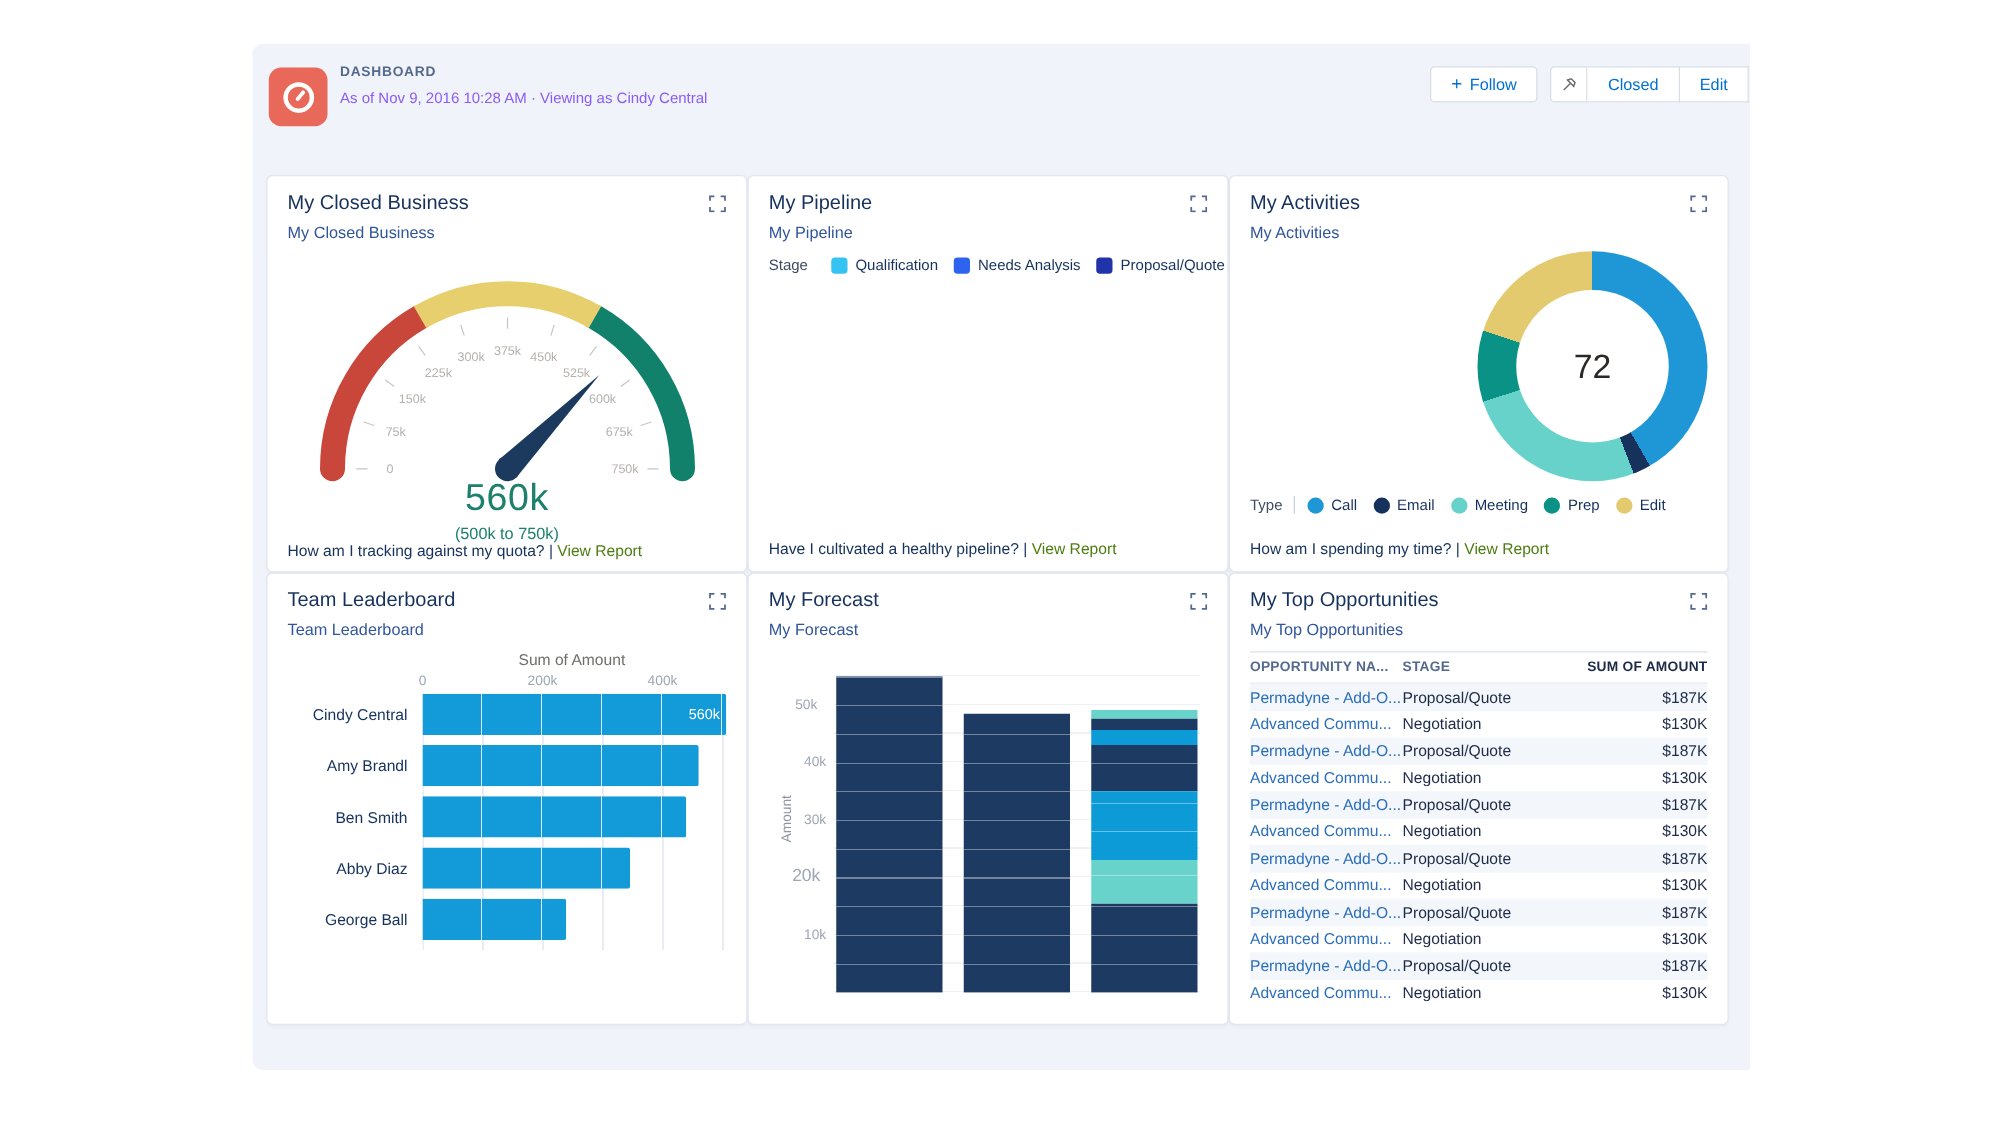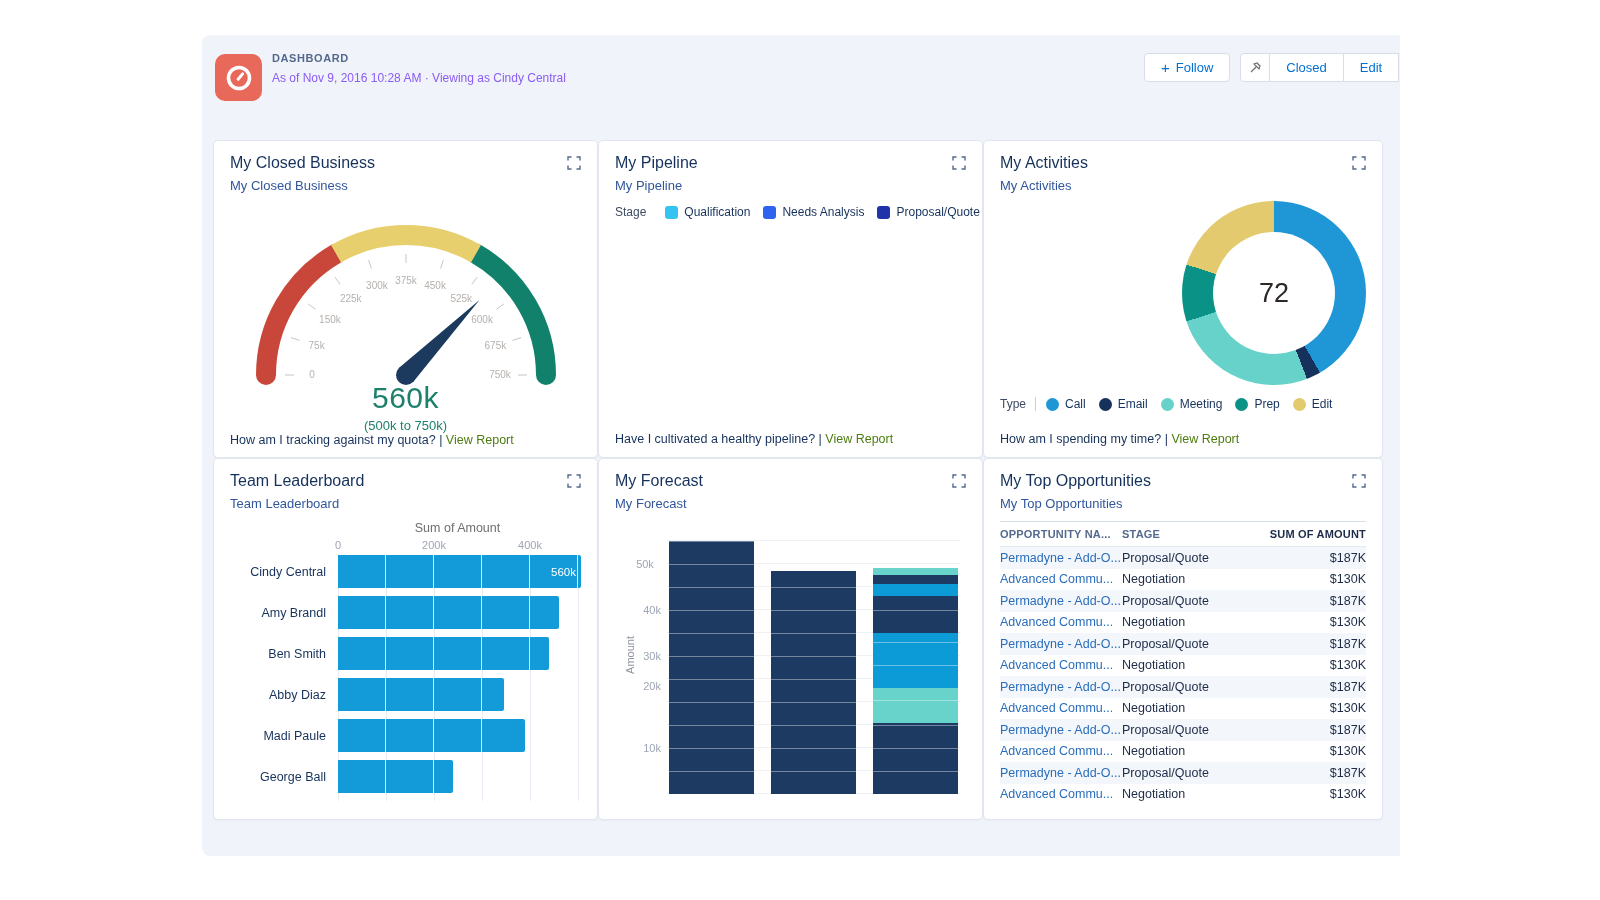--- a/index.html
+++ b/index.html
@@ -288,24 +288,20 @@
             </div>
             <div class="lb-row">
               <div class="lb-label">Ben Smith</div>
               <div class="lb-bar" style="width: 211px; background-color: rgb(18, 155, 216);"></div>
             </div>
             <div class="lb-row">
               <div class="lb-label">Abby Diaz</div>
               <div class="lb-bar" style="width: 166px; background-color: rgb(18, 155, 216);"></div>
             </div>
             <div class="lb-row">
-              <div class="lb-label">Madi Paule</div>
-              <div class="lb-bar" style="width: 187px; background-color: rgb(18, 155, 216);"></div>
-            </div>
-            <div class="lb-row">
               <div class="lb-label">George Ball</div>
               <div class="lb-bar" style="width: 115px; background-color: rgb(18, 155, 216);"></div>
             </div>
           </div>
       </div>
     </div>
 
     <div class="card">
       <div class="card-title-row">
         <div class="card-title">My Forecast</div>
@@ -330,21 +326,21 @@
                 <div class="fc-seg" style="height: 35px; background-color: rgb(104, 211, 202);"></div>
                 <div class="fc-seg" style="height: 55px; background-color: rgb(13, 155, 216);"></div>
                 <div class="fc-seg" style="height: 37px; background-color: rgb(29, 59, 98);"></div>
                 <div class="fc-seg" style="height: 12px; background-color: rgb(13, 155, 216);"></div>
                 <div class="fc-seg" style="height: 9px; background-color: rgb(29, 59, 98);"></div>
                 <div class="fc-seg" style="height: 7px; background-color: rgb(104, 211, 202);"></div>
               </div>
             </div>
         </div>
       <span class="fc-tick" style="bottom: 54px; position: absolute; left: 14px; width: 32px; text-align: right; font-size: 11px; color: rgb(158, 166, 180);">10k</span>
-          <span class="fc-tick" style="bottom: 116px; position: absolute; left: 14px; width: 32px; text-align: right; font-size: 11px; color: rgb(158, 166, 180);">20k</span>
+          <span class="fc-tick" style="bottom: 100px; position: absolute; left: 14px; width: 32px; text-align: center; font-size: 14px; color: rgb(158, 166, 180);">20k</span>
           <span class="fc-tick" style="bottom: 146px; position: absolute; left: 14px; width: 32px; text-align: right; font-size: 11px; color: rgb(158, 166, 180);">30k</span>
           <span class="fc-tick" style="bottom: 192px; position: absolute; left: 14px; width: 32px; text-align: right; font-size: 11px; color: rgb(158, 166, 180);">40k</span>
           <span class="fc-tick" style="bottom: 238px; position: absolute; left: 14px; width: 32px; text-align: center; font-size: 11px; color: rgb(158, 166, 180);">50k</span>
         </div>
     </div>
 
     <div class="card">
       <div class="card-title-row">
         <div class="card-title">My Top Opportunities</div>
         <svg class="expand" viewBox="0 0 14 14">

